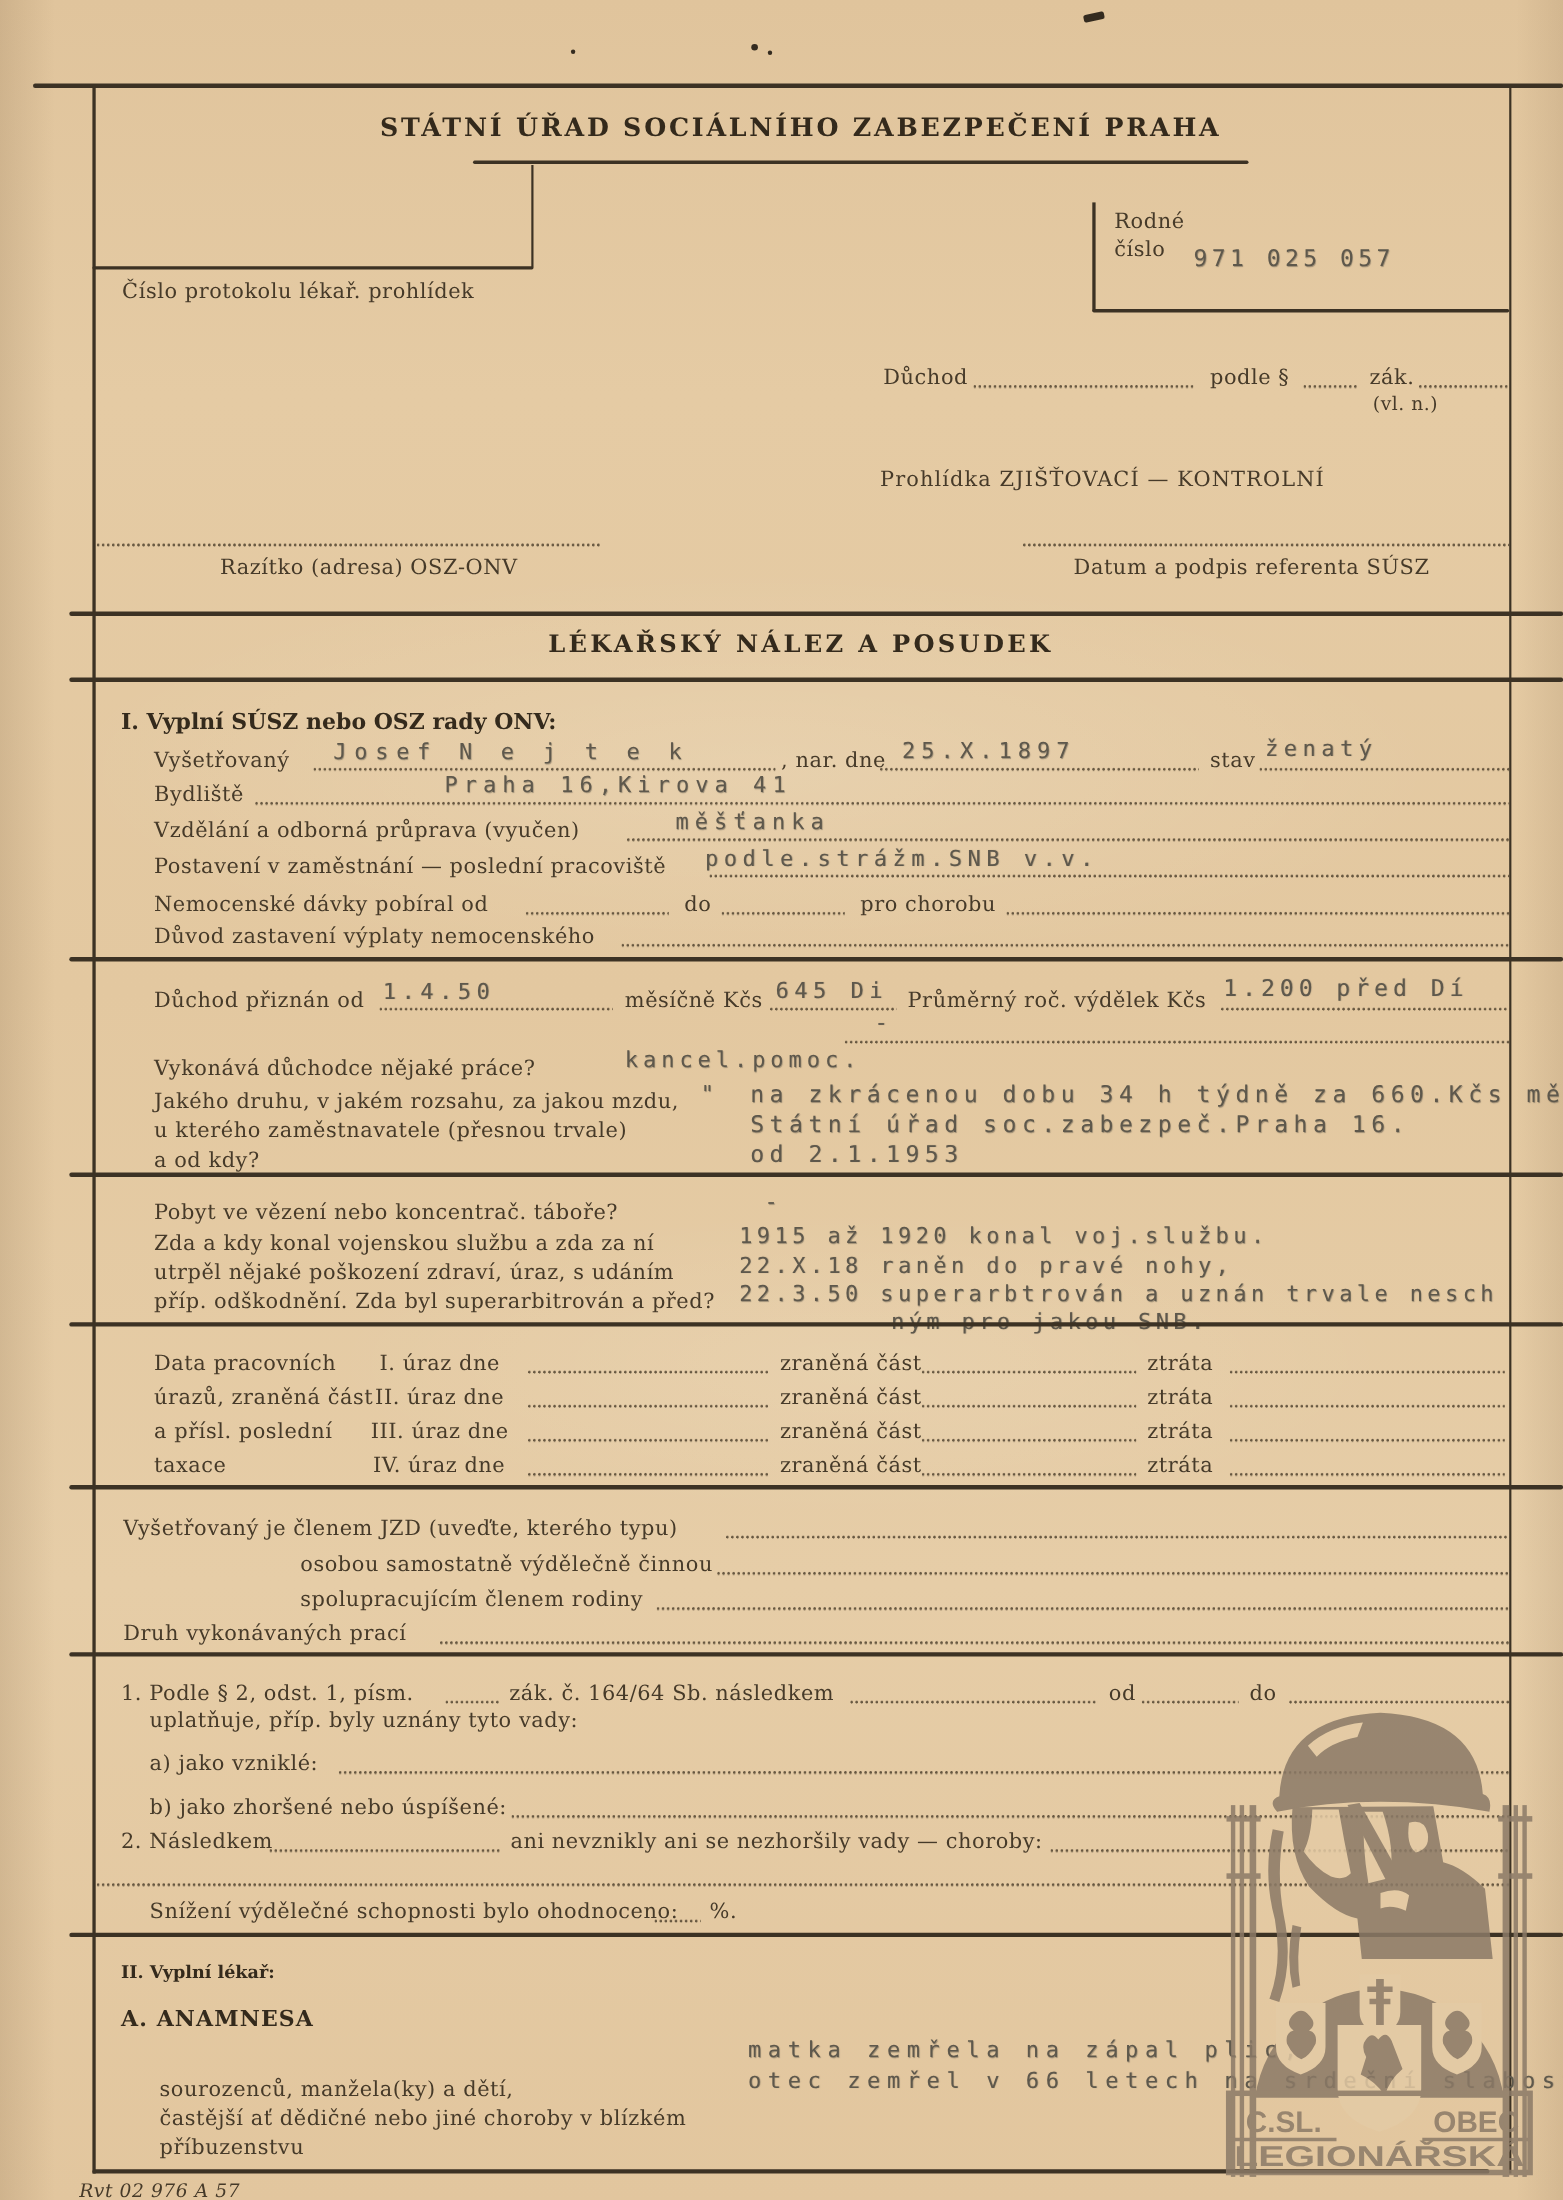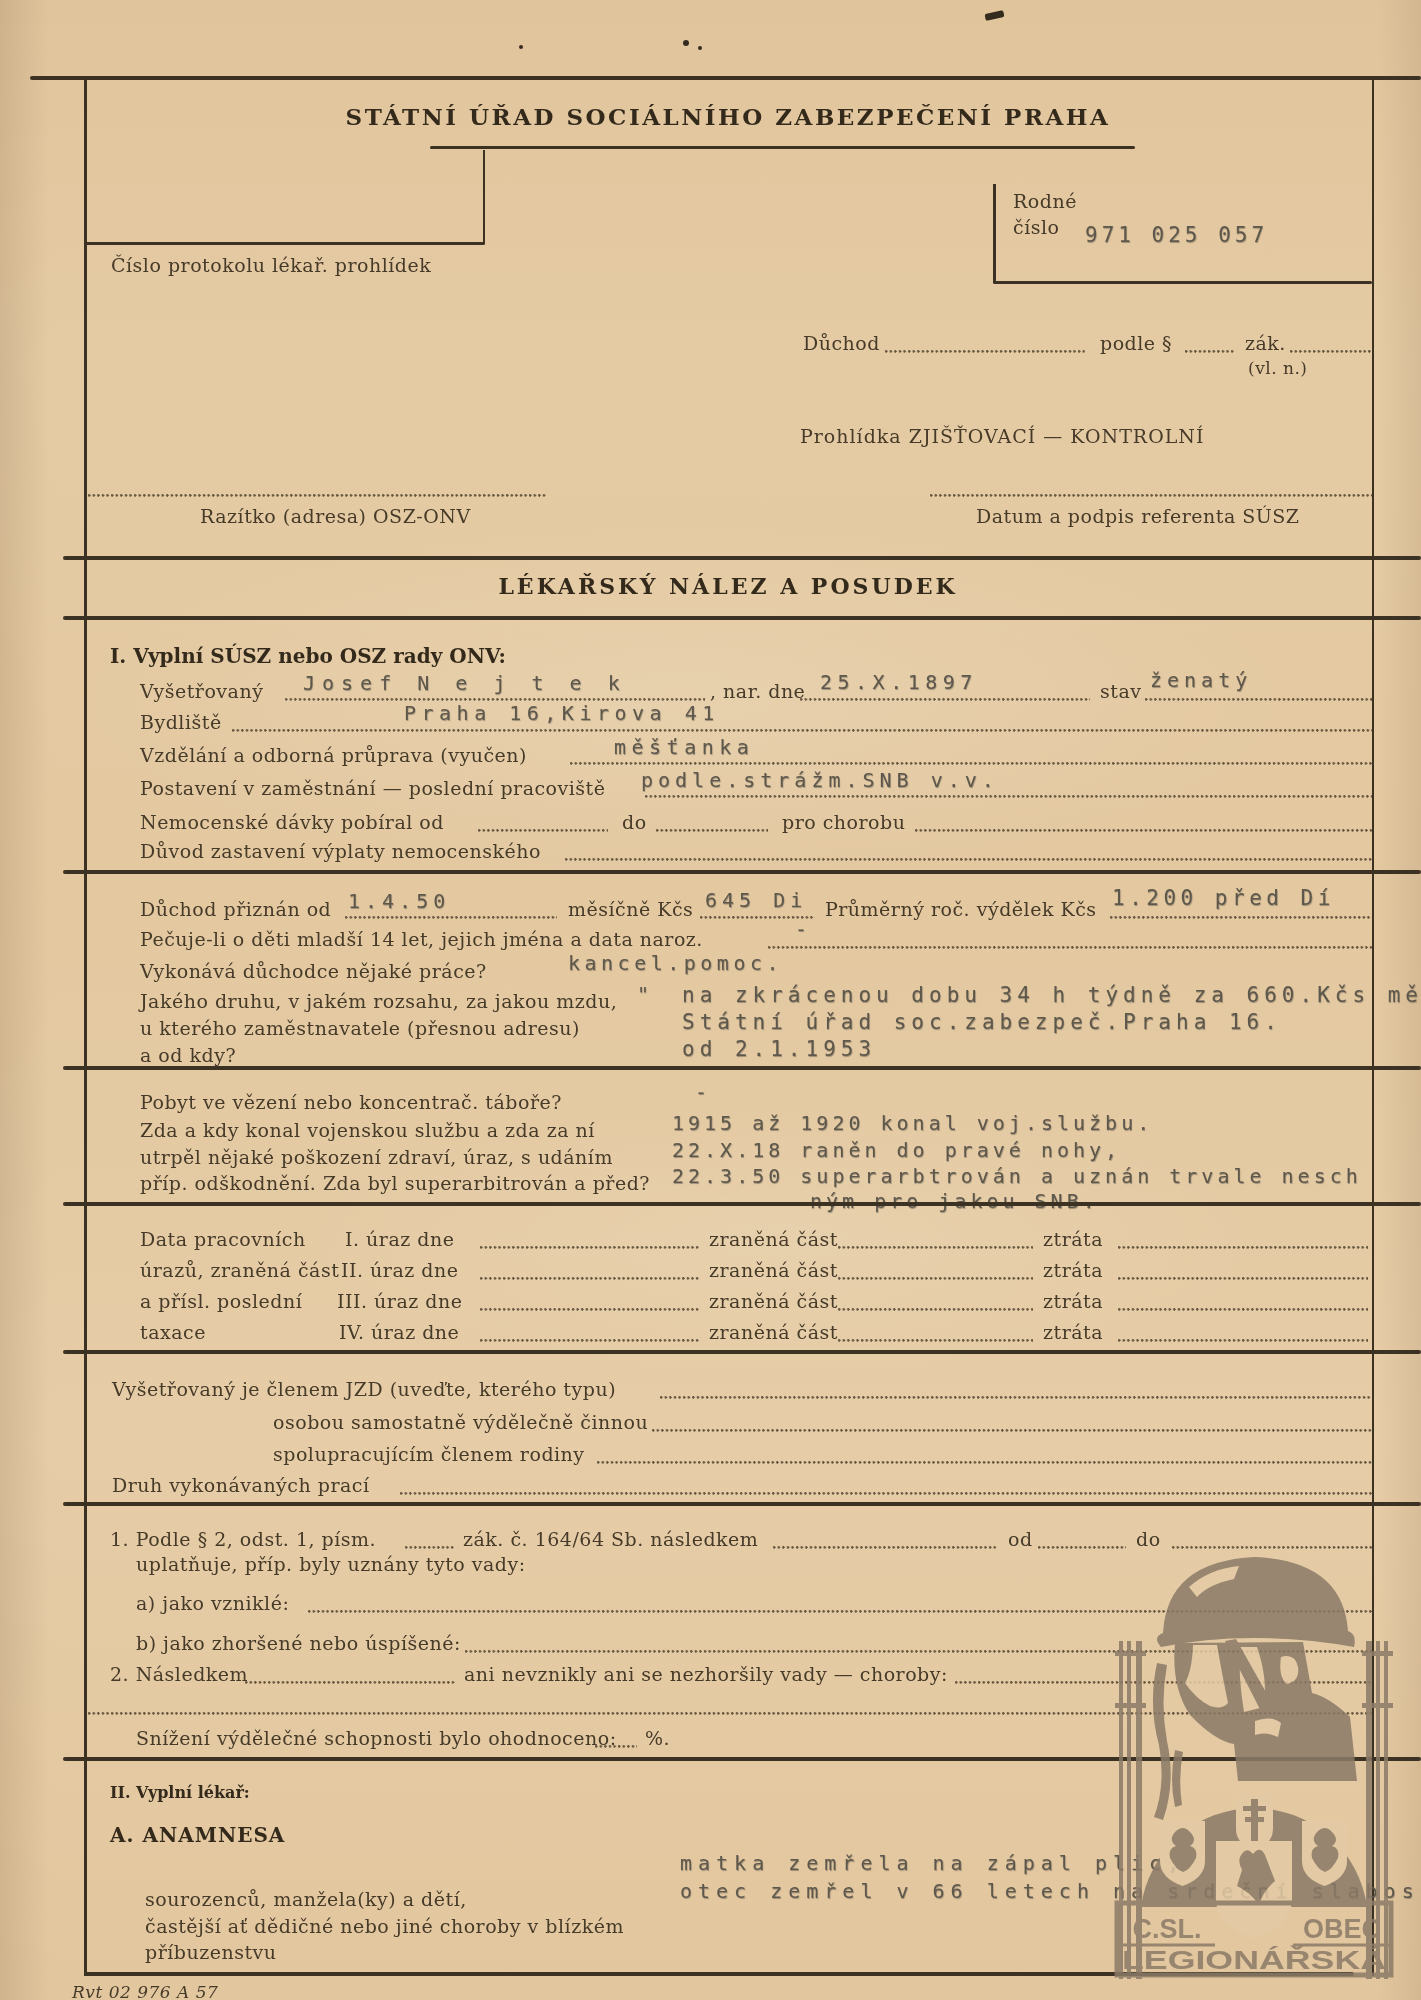--- a/index.html
+++ b/index.html
@@ -114,31 +114,30 @@
   <div class="lbl" style="left:140px;top:898px;">Důchod přiznán od</div>
   <div class="dots" style="left:345px;top:916px;width:212px;"></div>
   <div class="typed" style="left:348px;top:890px;letter-spacing:5px;">1.4.50</div>
   <div class="lbl" style="left:568px;top:898px;">měsíčně Kčs</div>
   <div class="dots" style="left:700px;top:916px;width:115px;"></div>
   <div class="typed" style="left:705px;top:889px;letter-spacing:5px;">645 Di</div>
   <div class="lbl" style="left:825px;top:898px;">Průměrný roč. výdělek Kčs</div>
   <div class="dots" style="left:1110px;top:916px;width:262px;"></div>
   <div class="typed" style="left:1112px;top:887px;font-size:21px;letter-spacing:4.5px;">1.200 před Dí</div>
 
-  <div class="lbl" style="left:140px;top:928px;">Pečuje-li o děti mladší 14 let, jejich jména a data naroz.</div>
   <div class="dots" style="left:768px;top:946px;width:604px;"></div>
   <div class="typed" style="left:795px;top:918px;">-</div>
 
   <div class="lbl" style="left:140px;top:960px;">Vykonává důchodce nějaké práce?</div>
   <div class="typed" style="left:568px;top:952px;letter-spacing:4.5px;">kancel.pomoc.</div>
 
   <div class="lbl" style="left:140px;top:990px;">Jakého druhu, v jakém rozsahu, za jakou mzdu,</div>
   <div class="typed" style="left:637px;top:983px;">"</div>
   <div class="typed" style="left:682px;top:984px;font-size:21px;letter-spacing:5px;">na zkrácenou dobu 34 h týdně za 660.Kčs mě</div>
-  <div class="lbl" style="left:140px;top:1017px;">u kterého zaměstnavatele (přesnou adresu)</div>
+  <div class="lbl" style="left:140px;top:1017px;">u kterého zaměstnavatele (přesnou trvale)</div>
   <div class="typed" style="left:682px;top:1011px;font-size:21px;letter-spacing:5px;">Státní úřad soc.zabezpeč.Praha 16.</div>
   <div class="lbl" style="left:140px;top:1044px;">a od kdy?</div>
   <div class="typed" style="left:682px;top:1038px;font-size:21px;letter-spacing:5px;">od 2.1.1953</div>
 
   <div class="rule" style="left:63px;top:1066px;width:1358px;"></div>
 
   <div class="lbl" style="left:140px;top:1091px;">Pobyt ve vězení nebo koncentrač. táboře?</div>
   <div class="typed" style="left:695px;top:1081px;">-</div>
 
   <div class="lbl" style="left:140px;top:1119px;">Zda a kdy konal vojenskou službu a zda za ní</div>

